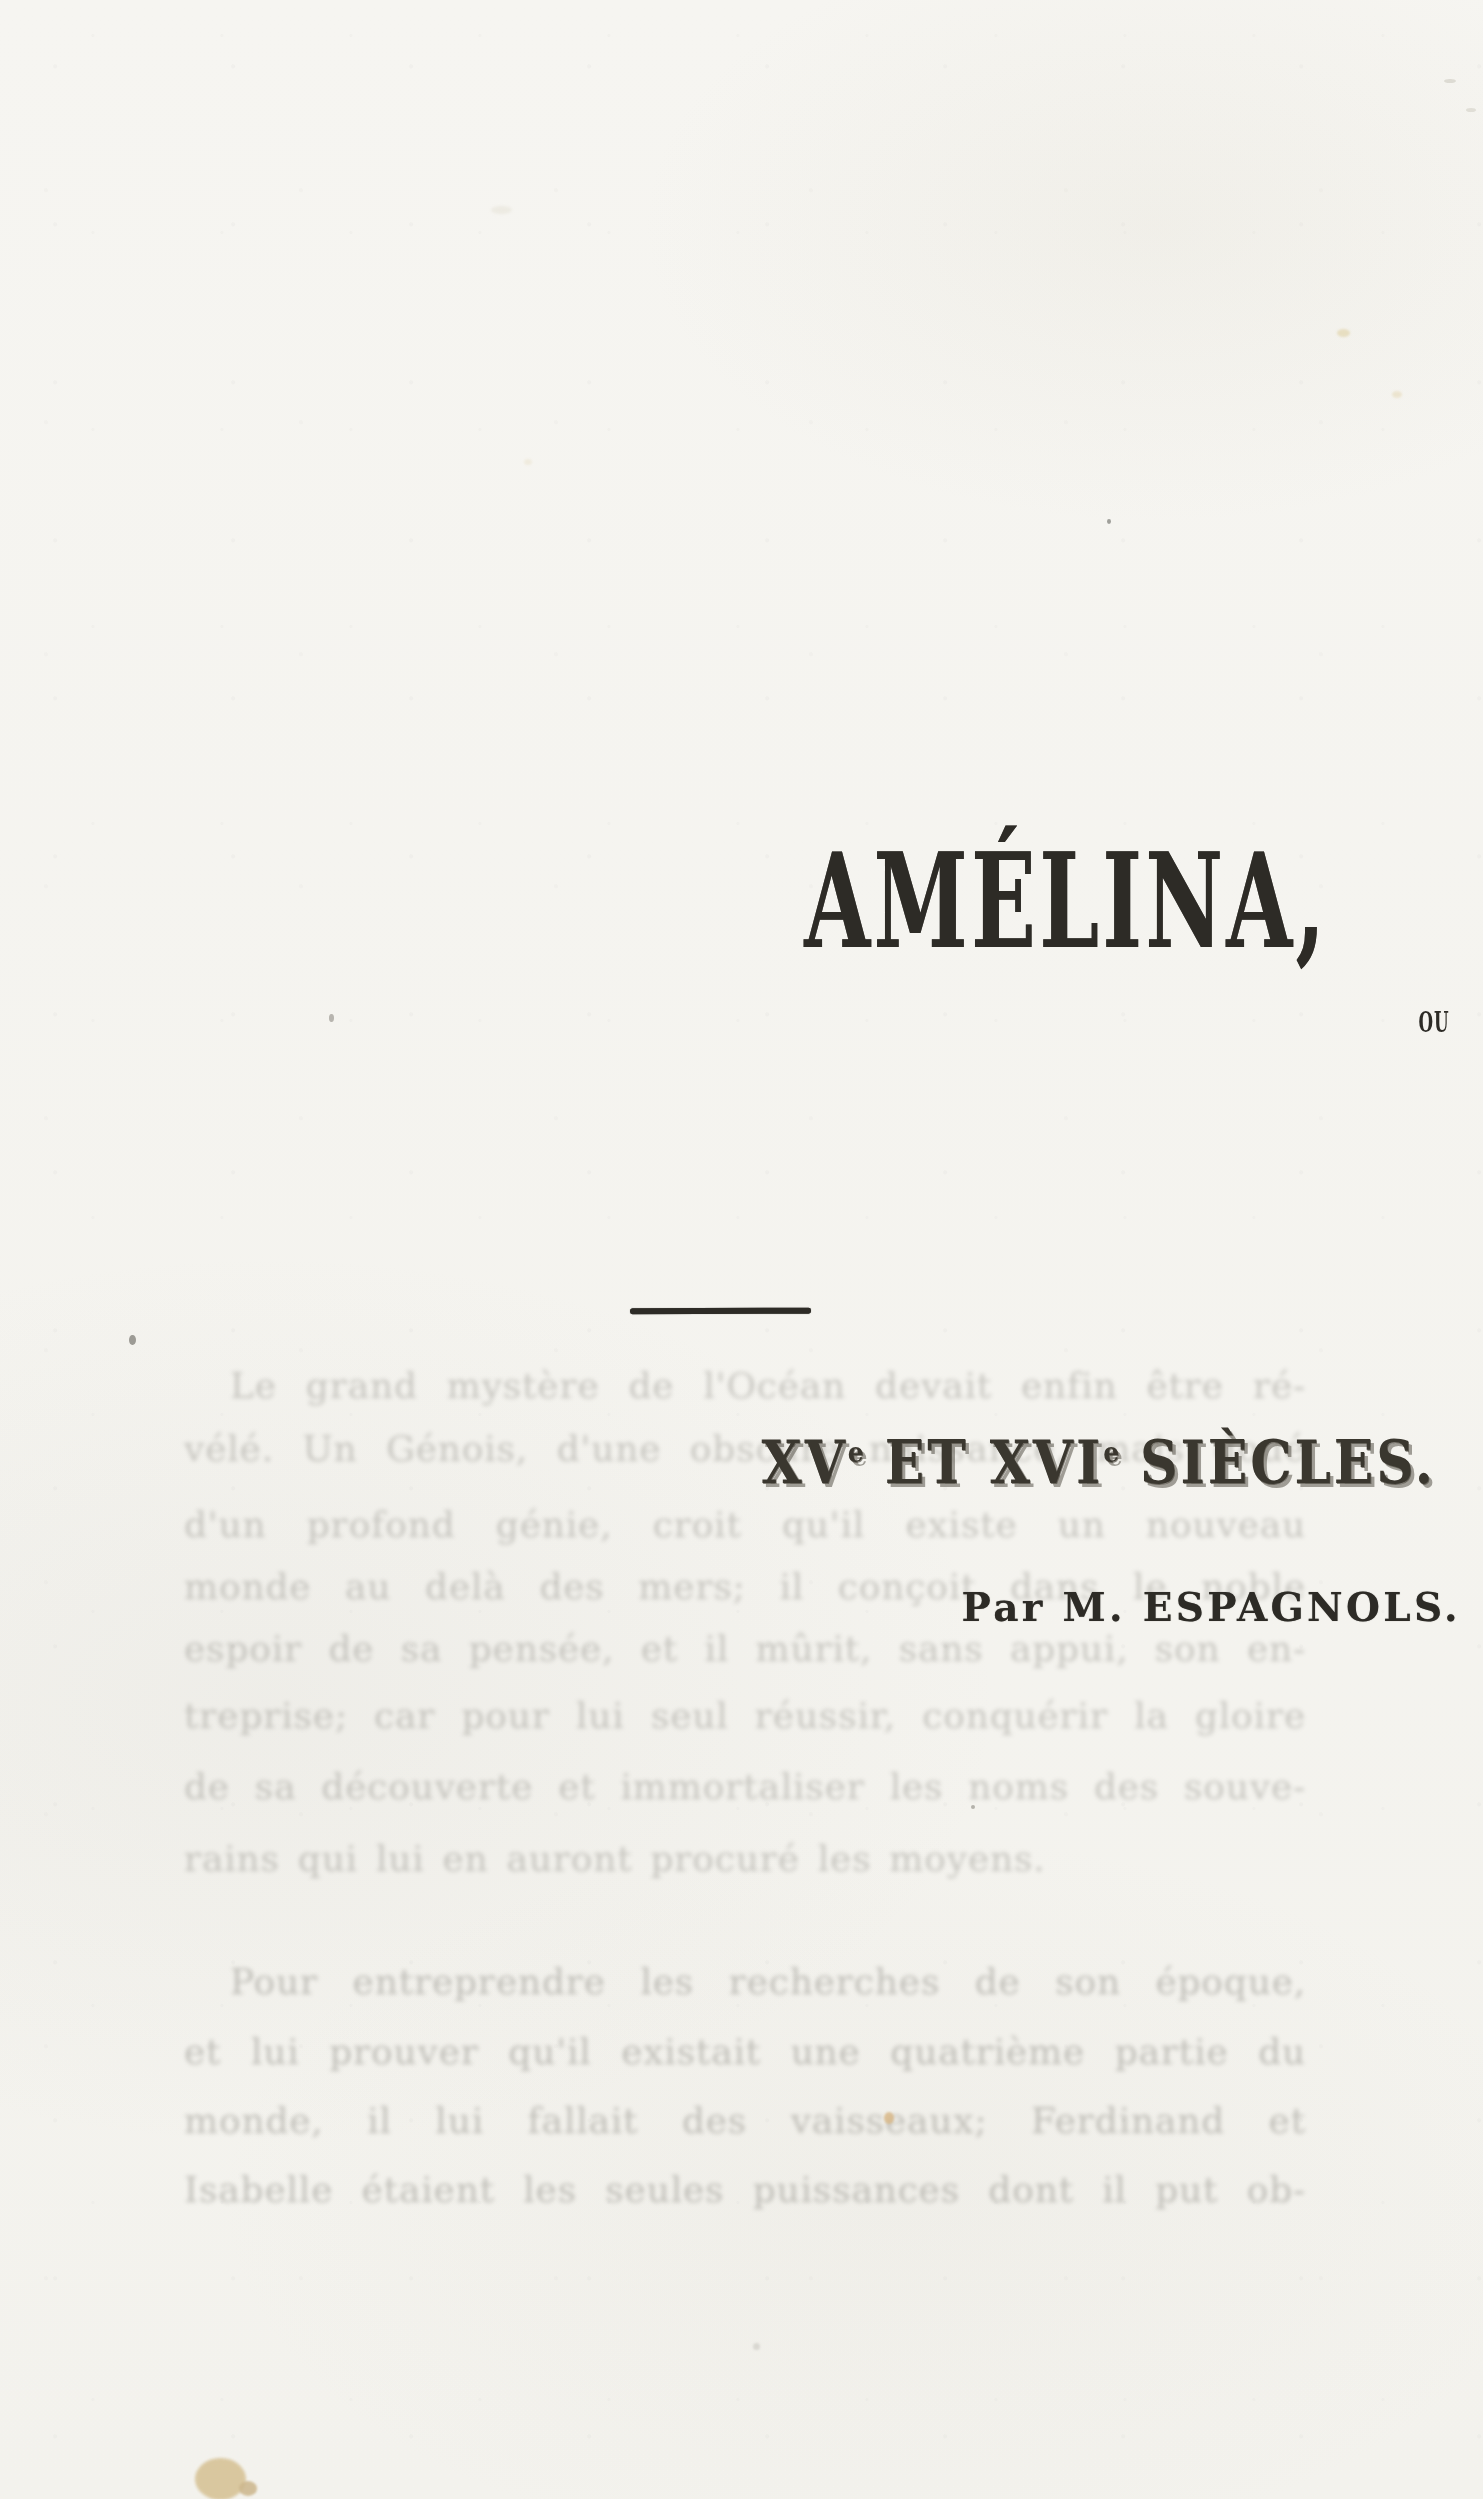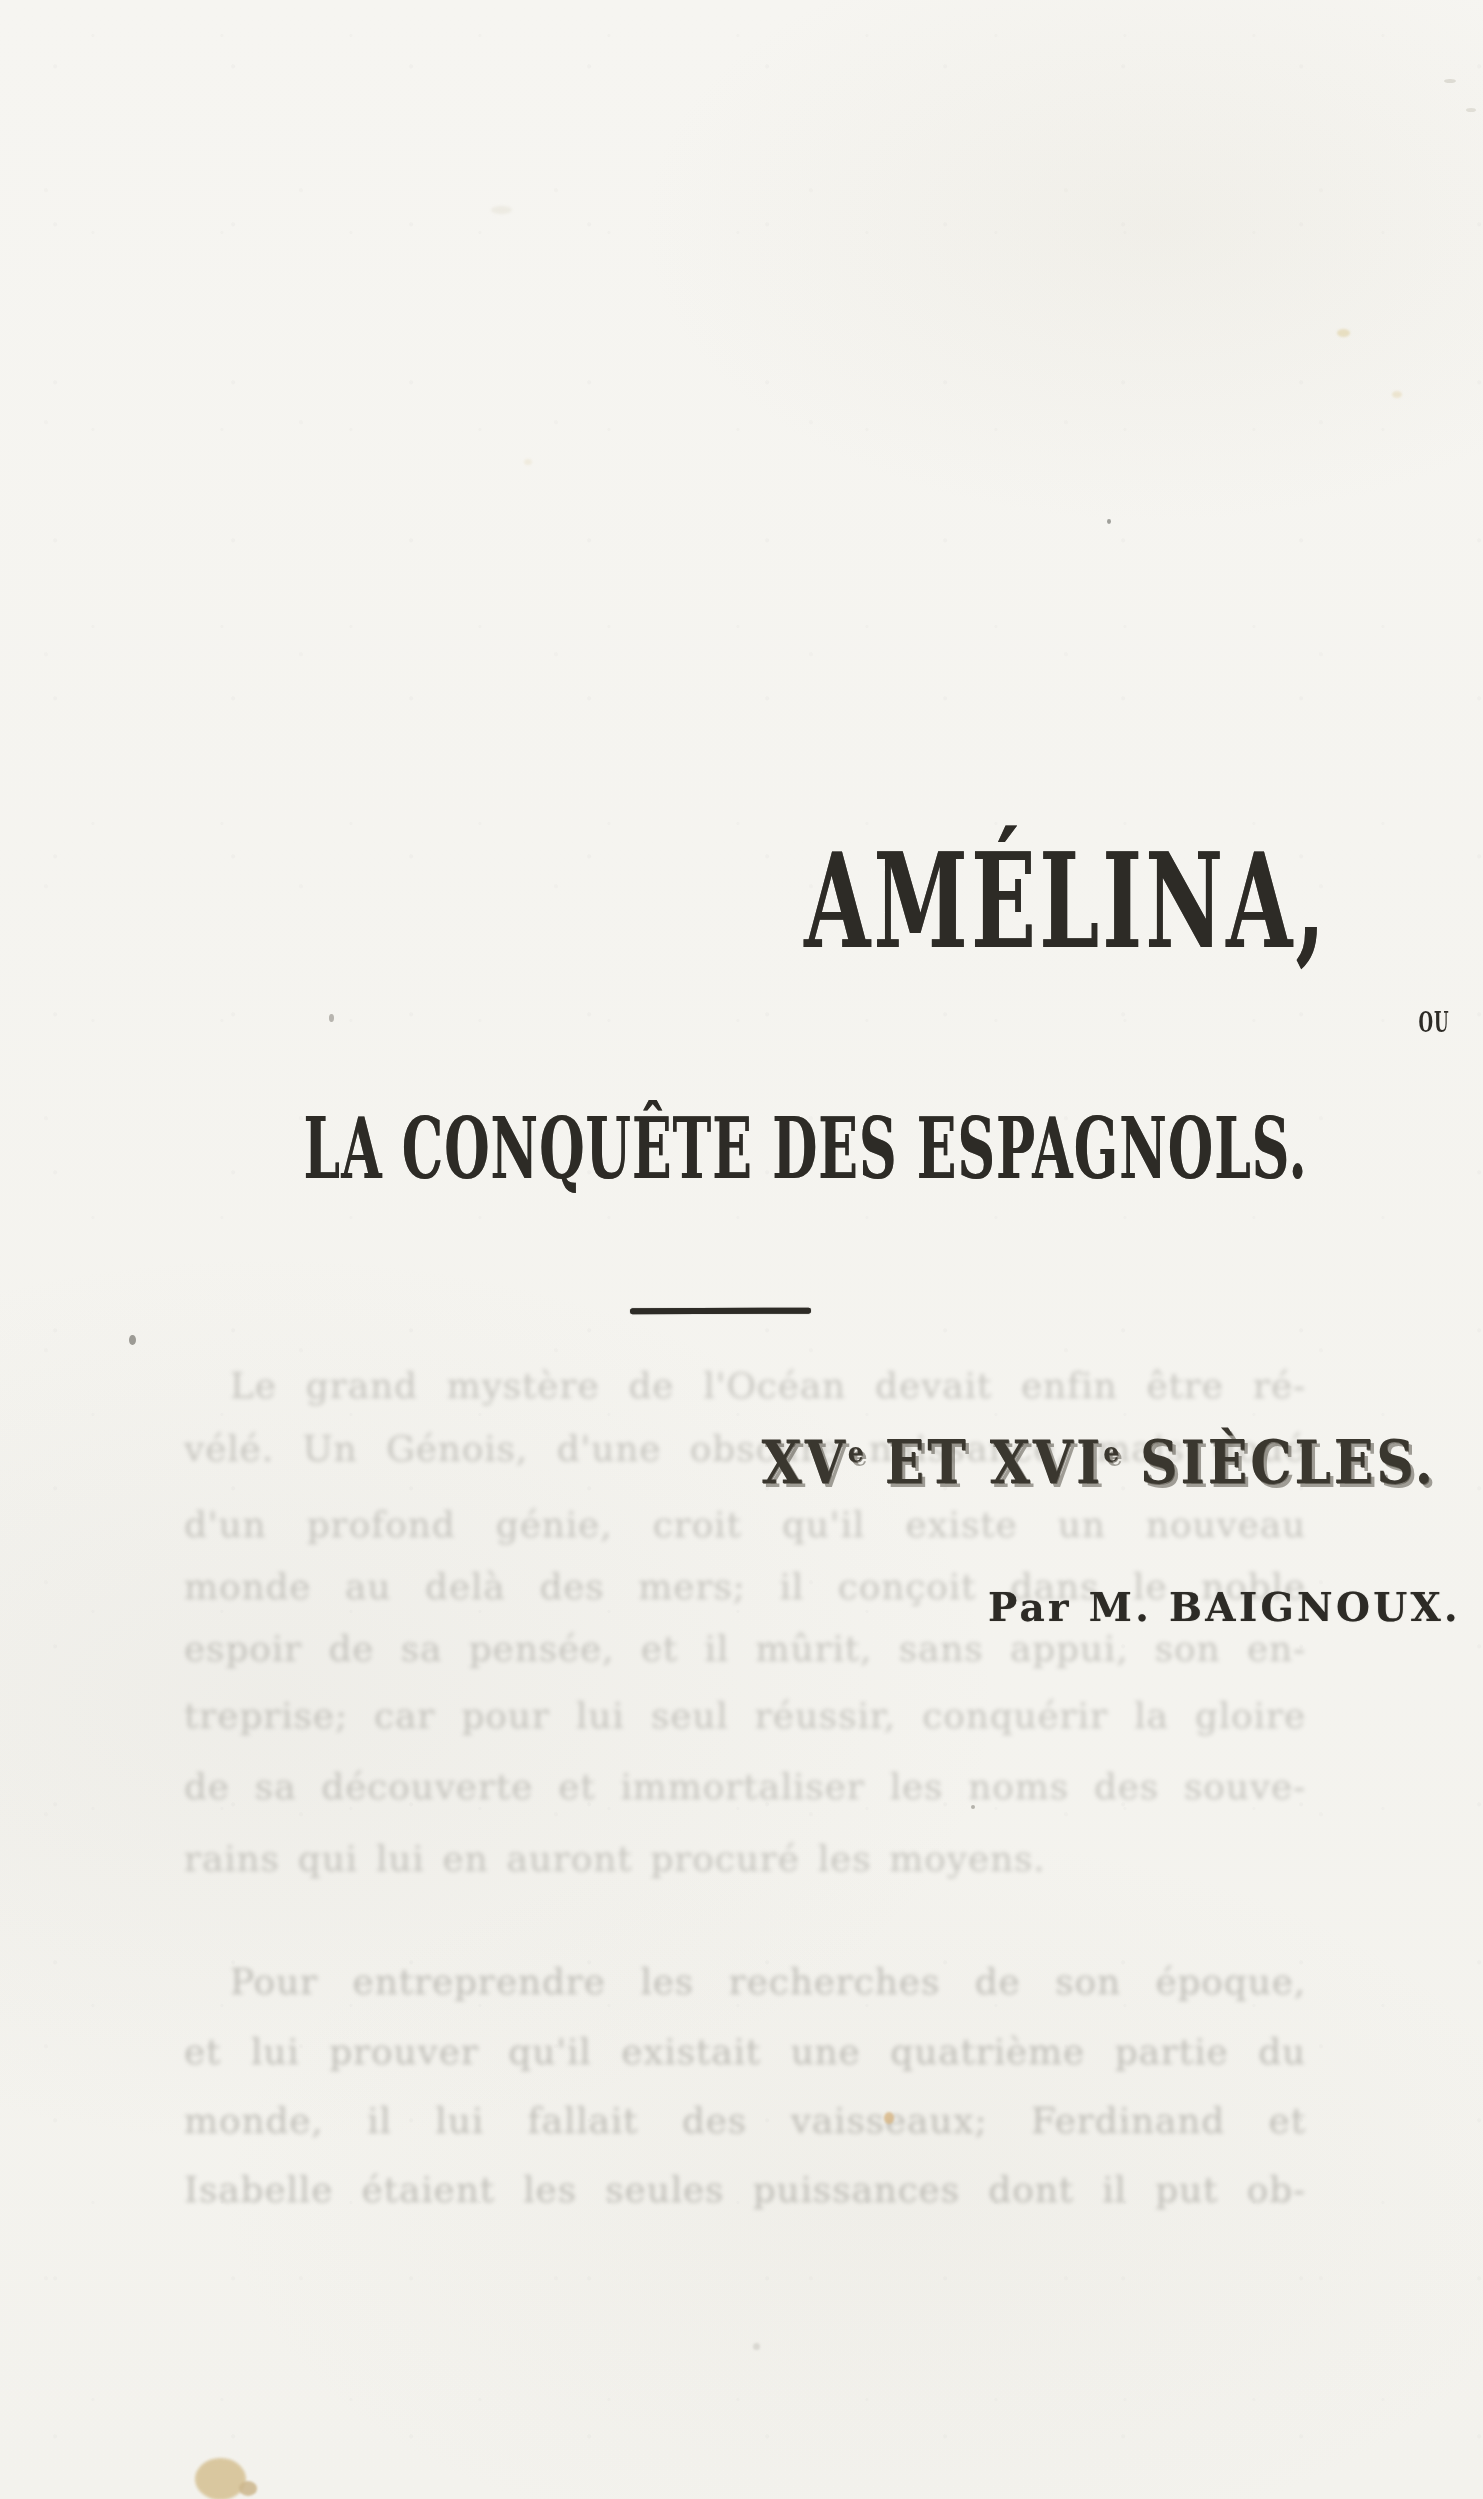--- a/index.html
+++ b/index.html
@@ -83,32 +83,29 @@
     </div>
 
   <div class="line title-line">
     <span class="squeeze">AMÉLINA,</span>
   </div>
 
   <div class="line ou-line">
     <span class="squeeze">OU</span>
   </div>
 
-  <div class="line subtitle-line">
-    <span class="squeeze">LA CONQUÊTE DES ESPAGNOLS.</span>
-  </div>
 
   <div class="rule"></div>
 
   <div class="line era-line">
     <span class="squeeze"><span>XV</span><sup>e</sup><span> ET XVI</span><sup>e</sup><span> SIÈCLES.</span></span>
   </div>
 
   <div class="line byline-line">
-    <span class="squeeze">Par M. BAIGNOUX.</span>
+    <span class="squeeze">Par M. ESPAGNOLS.</span>
   </div>
 
   <div class="specks">
       <div class="speck" style="left: 1337px; top: 329px; width: 13px; height: 8.2px; background: rgb(230, 220, 189); opacity: 0.9; filter: blur(0.8px);"></div>
       <div class="speck" style="left: 1392px; top: 391px; width: 9.8px; height: 6.6px; background: rgb(234, 225, 200); opacity: 0.8; filter: blur(0.8px);"></div>
       <div class="speck" style="left: 1107px; top: 519px; width: 4.1px; height: 4.9px; background: rgb(138, 138, 133); opacity: 0.8; filter: none;"></div>
       <div class="speck" style="left: 329px; top: 1014px; width: 4.9px; height: 8.2px; background: rgb(141, 139, 132); opacity: 0.6; filter: none;"></div>
       <div class="speck" style="left: 129px; top: 1335px; width: 6.6px; height: 9.8px; background: rgb(111, 109, 102); opacity: 0.65; filter: blur(0.4px);"></div>
       <div class="speck" style="left: 971px; top: 1805px; width: 4.1px; height: 4.1px; background: rgb(152, 150, 143); opacity: 0.7; filter: none;"></div>
       <div class="speck" style="left: 884px; top: 2112px; width: 9.8px; height: 11.5px; background: rgb(217, 185, 138); opacity: 0.85; filter: blur(0.8px);"></div>

